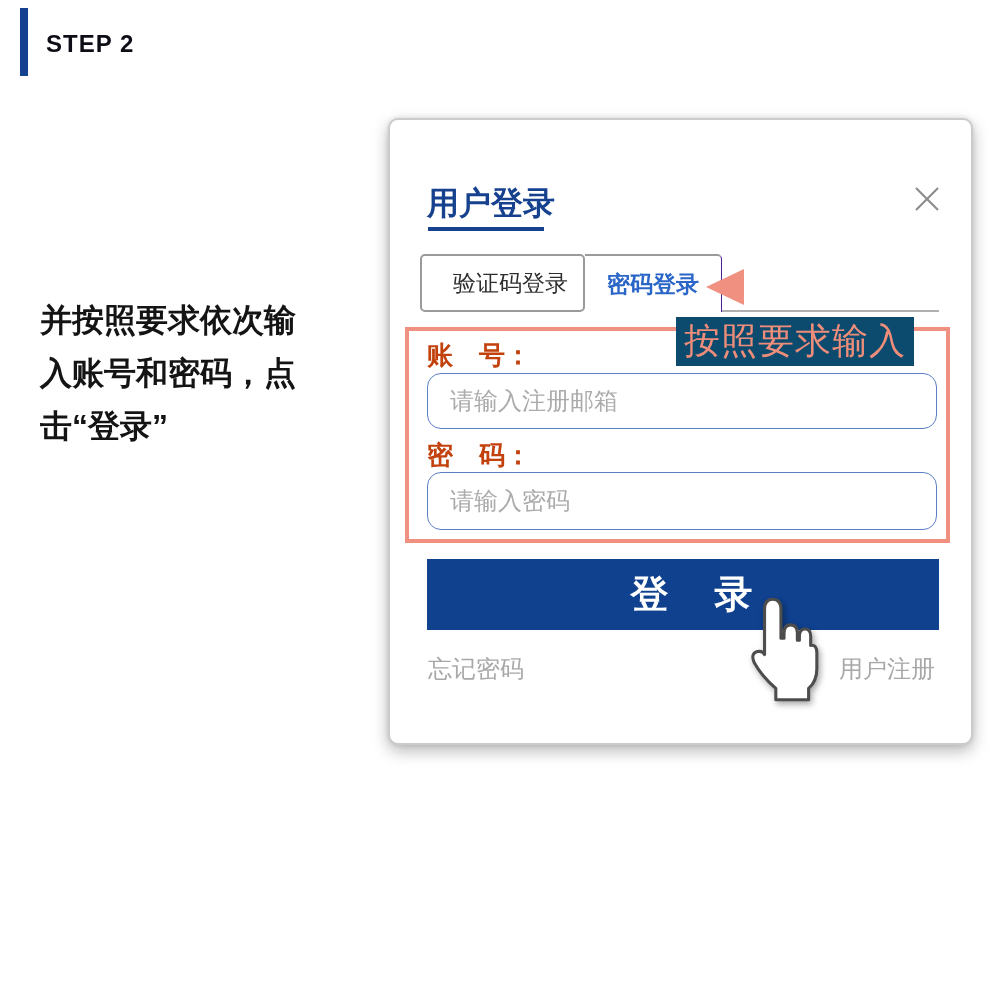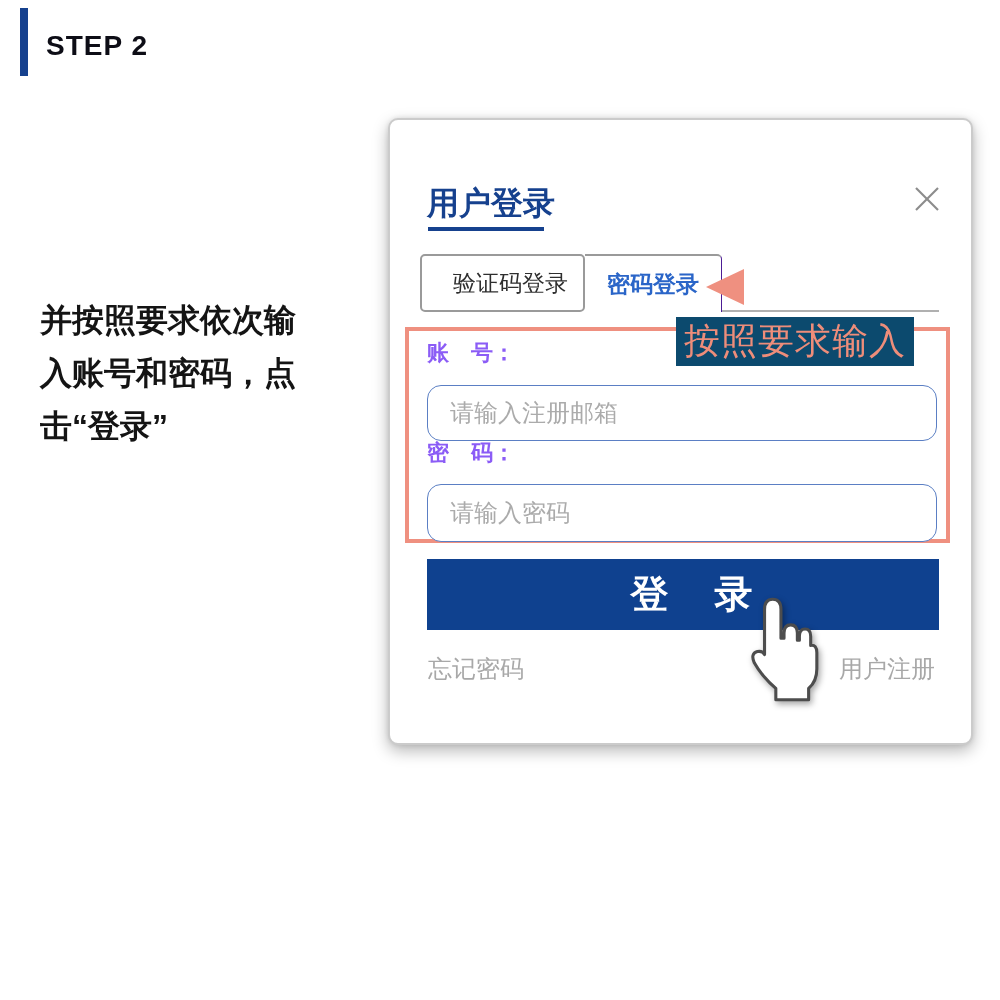--- a/index.html
+++ b/index.html
@@ -2,21 +2,21 @@
 <html><head>
 <meta charset="utf-8">
 <style>
   * { margin:0; padding:0; box-sizing:border-box; }
   html,body { width:1000px; height:1000px; background:#ffffff;
     font-family:"Liberation Sans", sans-serif; }
   .canvas { position:relative; width:1000px; height:1000px; background:#fff; overflow:hidden; }
 
   
   .step-bar { position:absolute; left:20px; top:8px; width:8px; height:68px; background:#16418e; }
-  .step-title { position:absolute; left:46px; top:30px; font-size:28px; font-weight:700;
+  .step-title { position:absolute; left:46px; top:30px; font-size:24px; font-weight:700;
     color:#0d0d16; letter-spacing:1px; }
   .para { position:absolute; left:40px; width:345px; font-size:32px; font-weight:700;
     color:#141414; line-height:53px; white-space:pre-line; }
   .para1 { top:100px; }
   .para2 { top:294px; }
 
   
   .dialog { position:absolute; left:388px; top:118px; width:585px; height:627px;
     background:#fff; border:2px solid #cbcbcb; border-radius:10px;
     box-shadow:0 6px 16px rgba(0,0,0,.28), 0 0 5px rgba(0,0,0,.10); }
@@ -33,25 +33,25 @@
   .tabline { position:absolute; left:332px; top:190px; width:217px; height:2px; background:#b0b0b0; }
   .arrow { position:absolute; left:316px; top:149px; width:0; height:0; z-index:3;
     border-top:18px solid transparent; border-bottom:18px solid transparent;
     border-right:38px solid #ef9080; }
 
   .ann-box { position:absolute; left:15px; top:207px; width:545px; height:216px;
     border:4px solid #ef9080; z-index:1; }
   .ann-label { position:absolute; left:286px; top:197px; z-index:2; background:#0c4a6e;
     padding:0 8px; font-size:36px; font-weight:400; color:#ee8d7a; letter-spacing:1px; }
 
-  .field-label { position:absolute; left:37px; font-size:22px; font-weight:700; color:#8b5cf6; z-index:2; }
+  .field-label { position:absolute; left:37px; font-size:26px; font-weight:700; color:#c2410c; z-index:2; }
   .lbl1 { top:218px; } .lbl2 { top:318px;text-align:right; }
   .field { position:absolute; left:37px; width:510px; border:1.5px solid #5b7fc4;
     border-radius:14px; font-size:24px; color:#333; padding:0 22px; background:#fff; z-index:2;
-    font-family:"Liberation Sans", sans-serif; outline:none;margin-top:12px; }
+    font-family:"Liberation Sans", sans-serif; outline:none; }
   .field::placeholder { color:#ababab; opacity:1; }
   .in1 { top:253px; height:56px; }
   .in2 { top:352px; height:58px; }
 
   .login-btn { position:absolute; left:37px; top:439px; width:512px; height:71px;
     background:#0f418f; border:none; color:#fff; font-size:38px; font-weight:700;
     letter-spacing:4px; cursor:pointer; font-family:"Liberation Sans", sans-serif; z-index:2;padding-left:21px; }
   .link { position:absolute; top:533px; font-size:24px; color:#a8a8a8; cursor:pointer; }
   .forgot { left:38px; }
   .register { right:36px; }

